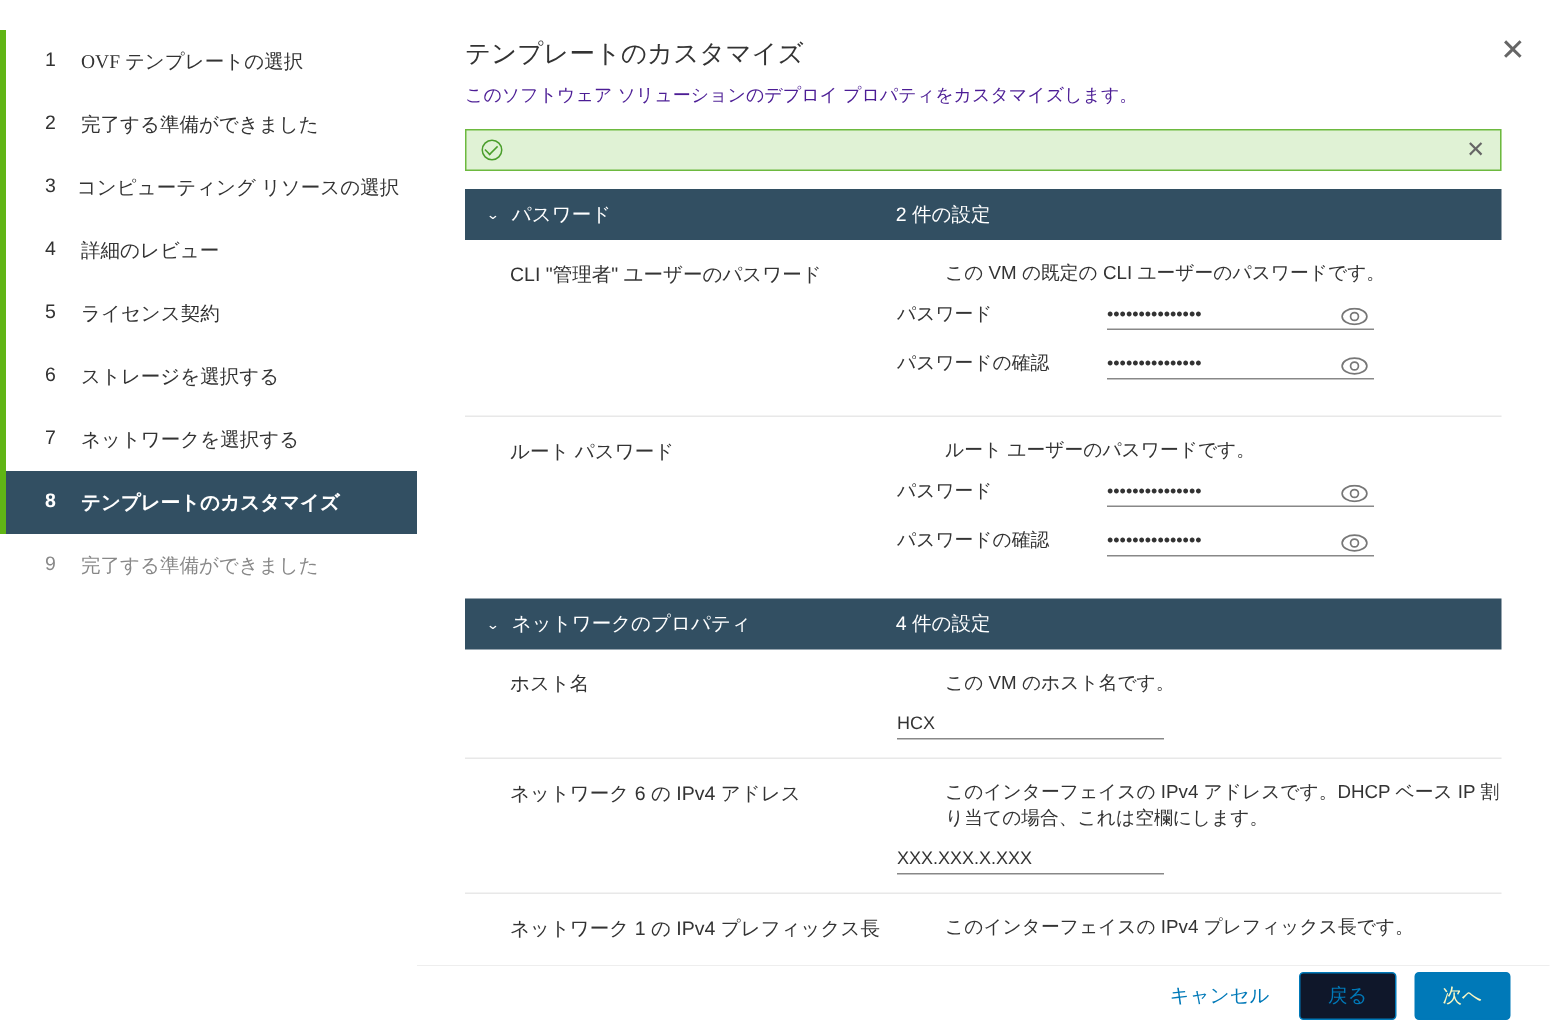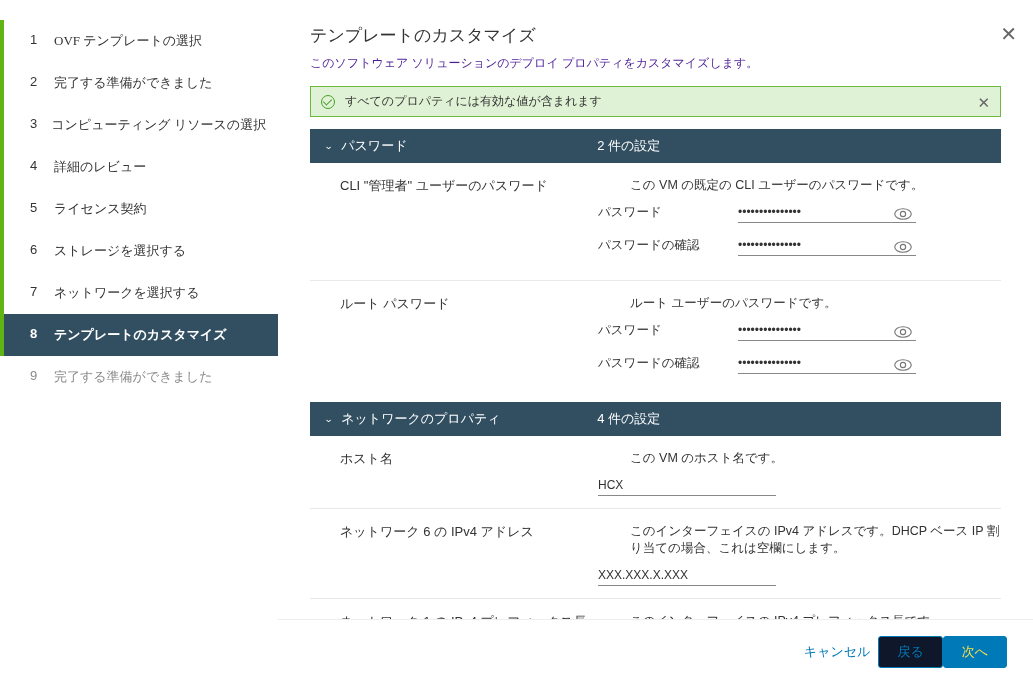--- a/index.html
+++ b/index.html
@@ -192,38 +192,39 @@
     color: #777;
     cursor: pointer;
   }
   .single-input { width: 178px; }
   .single-line { margin-top: 4px; }
 
   .footer {
     display: flex;
     justify-content: flex-end;
     align-items: center;
-    padding: 16px 26px;
+    gap: 12px;
+    padding: 4px 26px;
     border-top: 1px solid #eee;
   }
   .btn {
     font-size: 13px;
     padding: 7px 18px;
     cursor: pointer;
     border-radius: 3px;
     line-height: 1.2;
   }
   .btn.link {
     background: none; border: none; color: #0079b8; padding: 7px 8px;
   }
   .btn.outline {
     background: #0f172a; border: 1px solid #0079b8; color: #0079b8;
   }
   .btn.primary {
-    background: #0079b8; border: 1px solid #0079b8; color: #fde047;
+    background: #0079b8; border: 1px solid #0079b8; color: #fef9c3;
   }
 
   .dialog-close {
     position: absolute;
     right: 16px; top: 24px;
     font-size: 20px;
     color: #666;
     cursor: pointer;
     line-height: 1;
   }
@@ -284,21 +285,20 @@
       </ul>
     </div>
 
     <div class="content">
       <div class="content-scroll">
         <h2 class="page-title">テンプレートのカスタマイズ</h2>
         <p class="page-desc">このソフトウェア ソリューションのデプロイ プロパティをカスタマイズします。</p>
 
         <div class="banner">
           <span class="ok-icon"></span>
-          <span>すべてのプロパティには有効な値が含まれます</span>
           <span class="close">✕</span>
         </div>
 
         <div class="section">
           <div class="section-header">
             <span class="chev">⌄</span>
             <span class="sec-title">パスワード</span>
             <span class="count">2 件の設定</span>
           </div>
 

